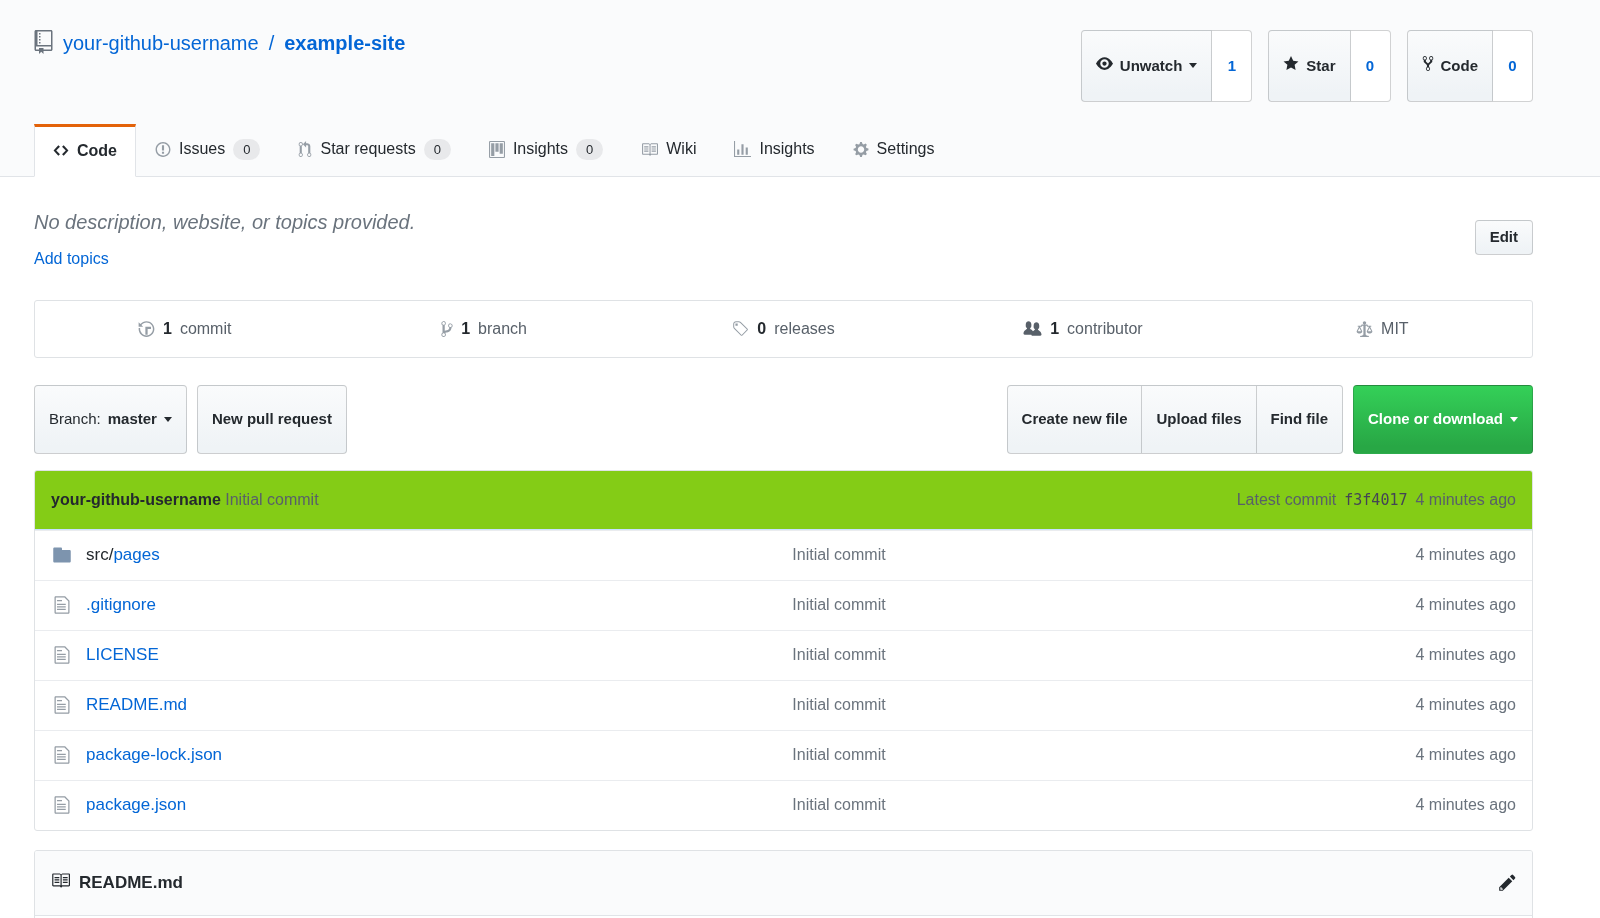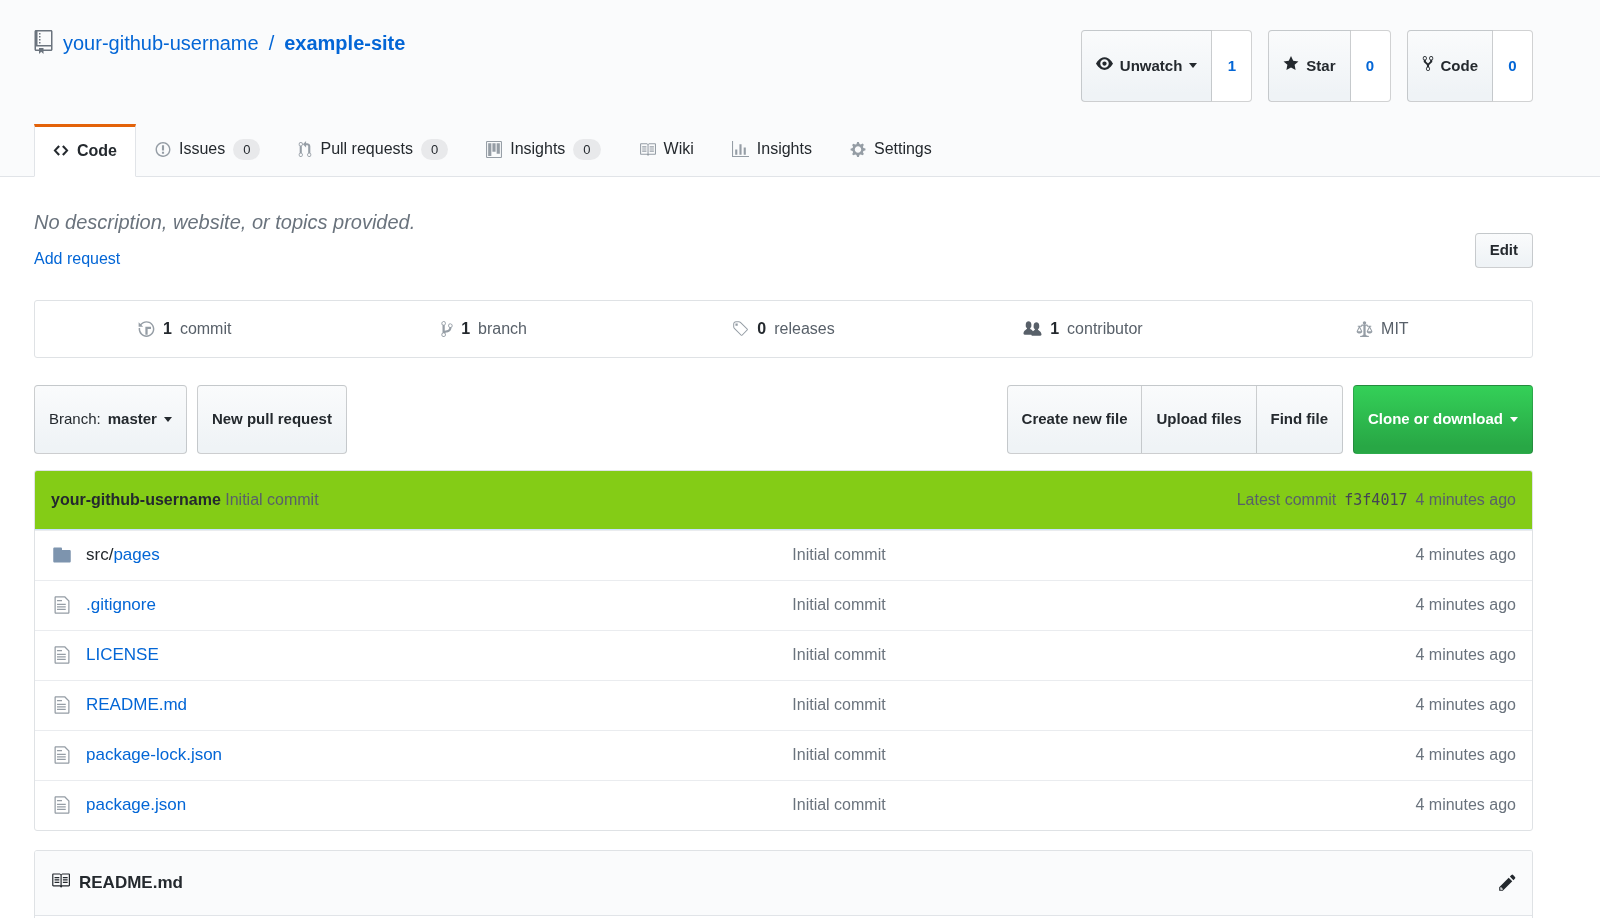--- a/index.html
+++ b/index.html
@@ -43,21 +43,21 @@
   .reponav-item .t-icon { color:#959da5; display:inline-flex; }
   .reponav-item.selected {
     background:#fff; border:1px solid #e1e4e8; border-bottom:1px solid #fff;
     border-top:3px solid #e36209; margin-bottom:-1px; font-weight:700; padding-top:14px;
   }
   .reponav-item.selected .t-icon { color:#24292e; }
   .counter { background:rgba(27,31,35,.08); border-radius:20px; padding:3px 10px; font-size:13px; color:#24292e; }
 
   
   .main { padding:30px 67px 0 34px; background:#fff; }
-  .desc-row { display:flex; justify-content:space-between; align-items:flex-end; }
+  .desc-row { display:flex; justify-content:space-between; align-items:center; }
   .desc-text { font-style:italic; color:#6a737d; font-size:20px; margin-top:4px; }
   .add-topics { display:inline-block; margin-top:16px; font-size:16px; }
   .btn-sm { padding:7px 14px; font-size:15px; }
 
   .summary { display:flex; border:1px solid #dfe2e5; border-radius:3px; margin-top:32px; }
   .summary-item {
     flex:1; display:flex; justify-content:center; align-items:center; gap:8px;
     padding:19px 0; font-size:16px; color:#586069; cursor:pointer;
   }
   .summary-item .s-icon { color:#959da5; display:inline-flex; }
@@ -173,21 +173,21 @@
         </span>
       <span>Issues</span>
       <span class="counter">0</span>
     </a>
     <a href="#" class="reponav-item">
       <span class="t-icon">
           <svg width="14" height="17" viewBox="0 0 12 16" fill="currentColor">
             <path fill-rule="evenodd" d="M11 11.28V5c-.03-.78-.34-1.47-.94-2.06C9.46 2.35 8.78 2.03 8 2H7V0L4 3l3 3V4h1c.27.02.48.11.69.31.21.2.3.42.31.69v6.28A1.993 1.993 0 0 0 10 15a1.993 1.993 0 0 0 1-3.72zm-1 2.92c-.66 0-1.2-.55-1.2-1.2 0-.65.55-1.2 1.2-1.2.65 0 1.2.55 1.2 1.2 0 .65-.55 1.2-1.2 1.2zM4 3c0-1.11-.89-2-2-2a1.993 1.993 0 0 0-1 3.72v6.56A1.993 1.993 0 0 0 2 15a1.993 1.993 0 0 0 1-3.72V4.72c.59-.34 1-.98 1-1.72zm-.8 10c0 .66-.55 1.2-1.2 1.2-.65 0-1.2-.55-1.2-1.2 0-.65.55-1.2 1.2-1.2.65 0 1.2.55 1.2 1.2zM2 4.2C1.34 4.2.8 3.65.8 3c0-.65.55-1.2 1.2-1.2.65 0 1.2.55 1.2 1.2 0 .65-.55 1.2-1.2 1.2z"></path>
           </svg>
         </span>
-      <span>Pull requests</span>
+      <span>Star requests</span>
       <span class="counter">0</span>
     </a>
     <a href="#" class="reponav-item">
       <span class="t-icon">
           <svg width="16" height="17" viewBox="0 0 15 16" fill="currentColor">
             <path fill-rule="evenodd" d="M10 12h3V2h-3v10zm-4-2h3V2H6v8zm-4 4h3V2H2v12zm-1 1h13V1H1v14zM14 0H1a1 1 0 0 0-1 1v14a1 1 0 0 0 1 1h13a1 1 0 0 0 1-1V1a1 1 0 0 0-1-1z"></path>
           </svg>
         </span>
       <span>Insights</span>
       <span class="counter">0</span>
@@ -216,21 +216,21 @@
         </span>
       <span>Settings</span>
     </a>
   </nav>
 </div>
 
 <div class="main">
   <div class="desc-row">
     <div>
       <div class="desc-text">No description, website, or topics provided.</div>
-      <a href="#" class="add-topics">Add request</a>
+      <a href="#" class="add-topics">Add topics</a>
     </div>
     <button class="btn btn-sm">Edit</button>
   </div>
 
   <div class="summary">
     <a href="#" class="summary-item">
       <span class="s-icon">
           <svg width="17" height="18" viewBox="0 0 14 16" fill="currentColor">
             <path fill-rule="evenodd" d="M8 13H6V6h5v2H8v5zM7 1C4.81 1 2.87 2.02 1.59 3.59L0 2v4h4L2.5 4.5C3.55 3.17 5.17 2.3 7 2.3c3.14 0 5.7 2.56 5.7 5.7s-2.56 5.7-5.7 5.7A5.71 5.71 0 0 1 1.3 8c0-.34.03-.67.09-1H.08C.03 7.33 0 7.66 0 8c0 3.86 3.14 7 7 7s7-3.14 7-7-3.14-7-7-7z"></path>
           </svg>

